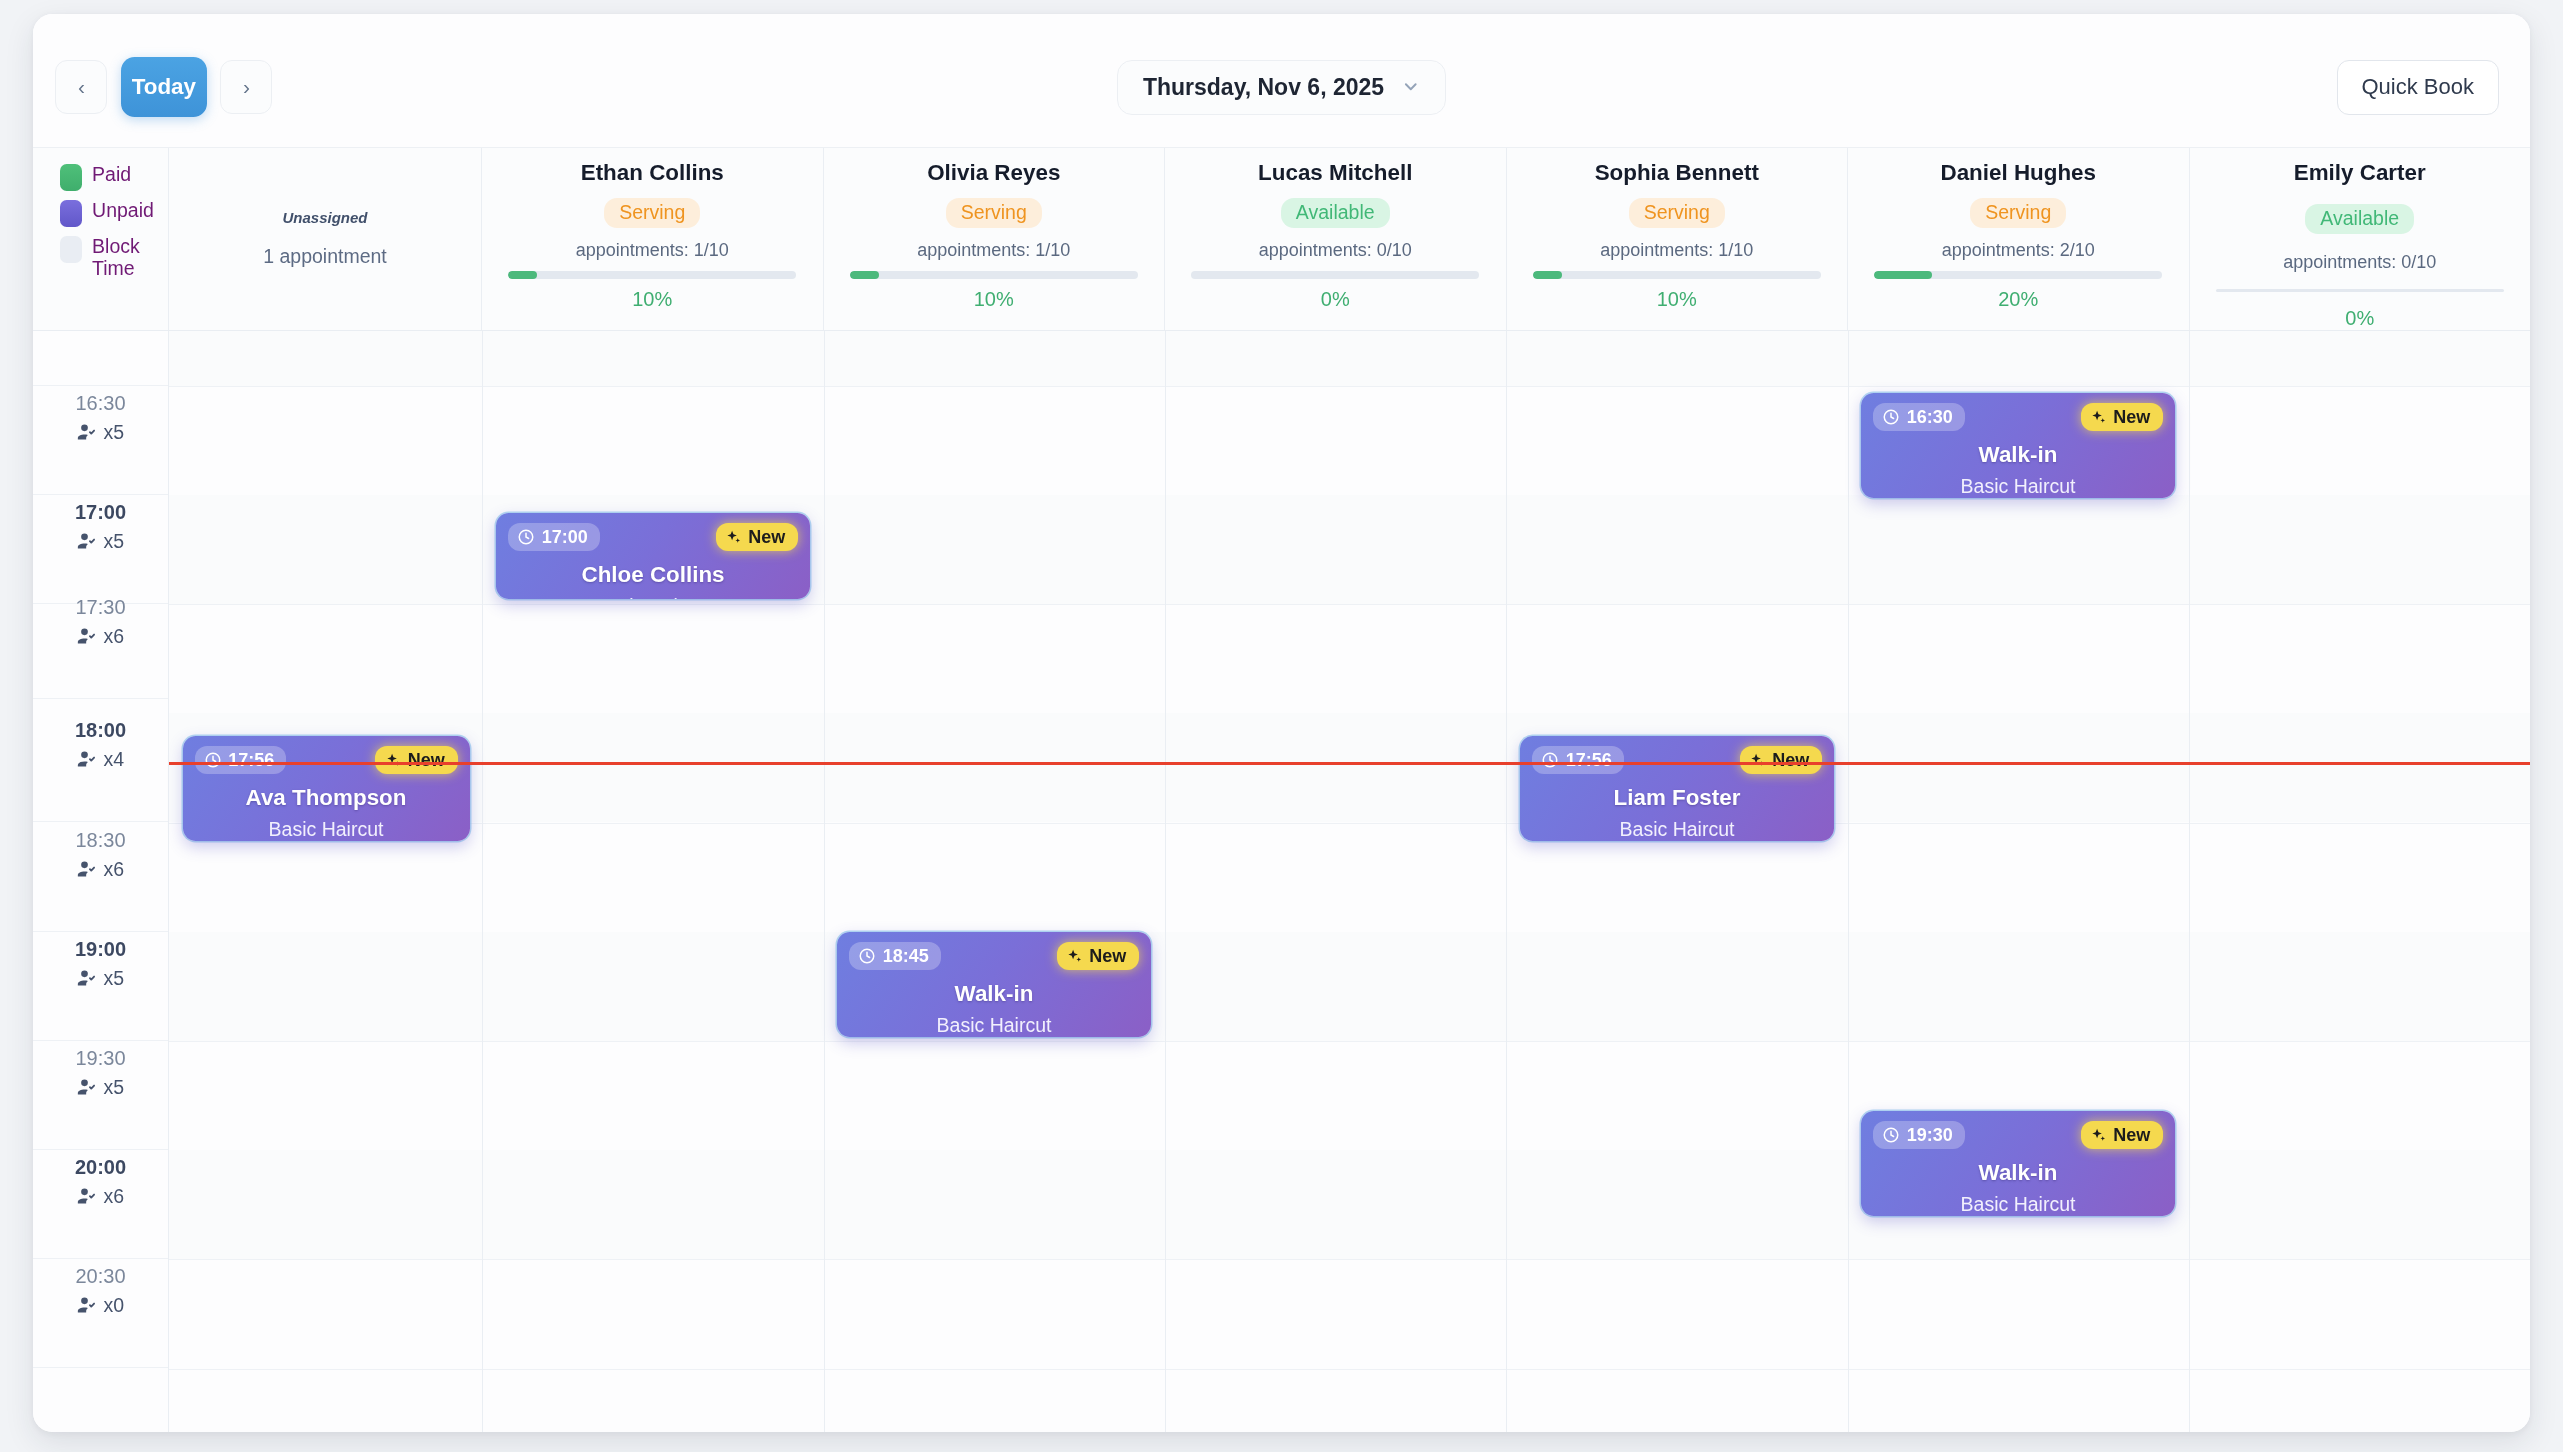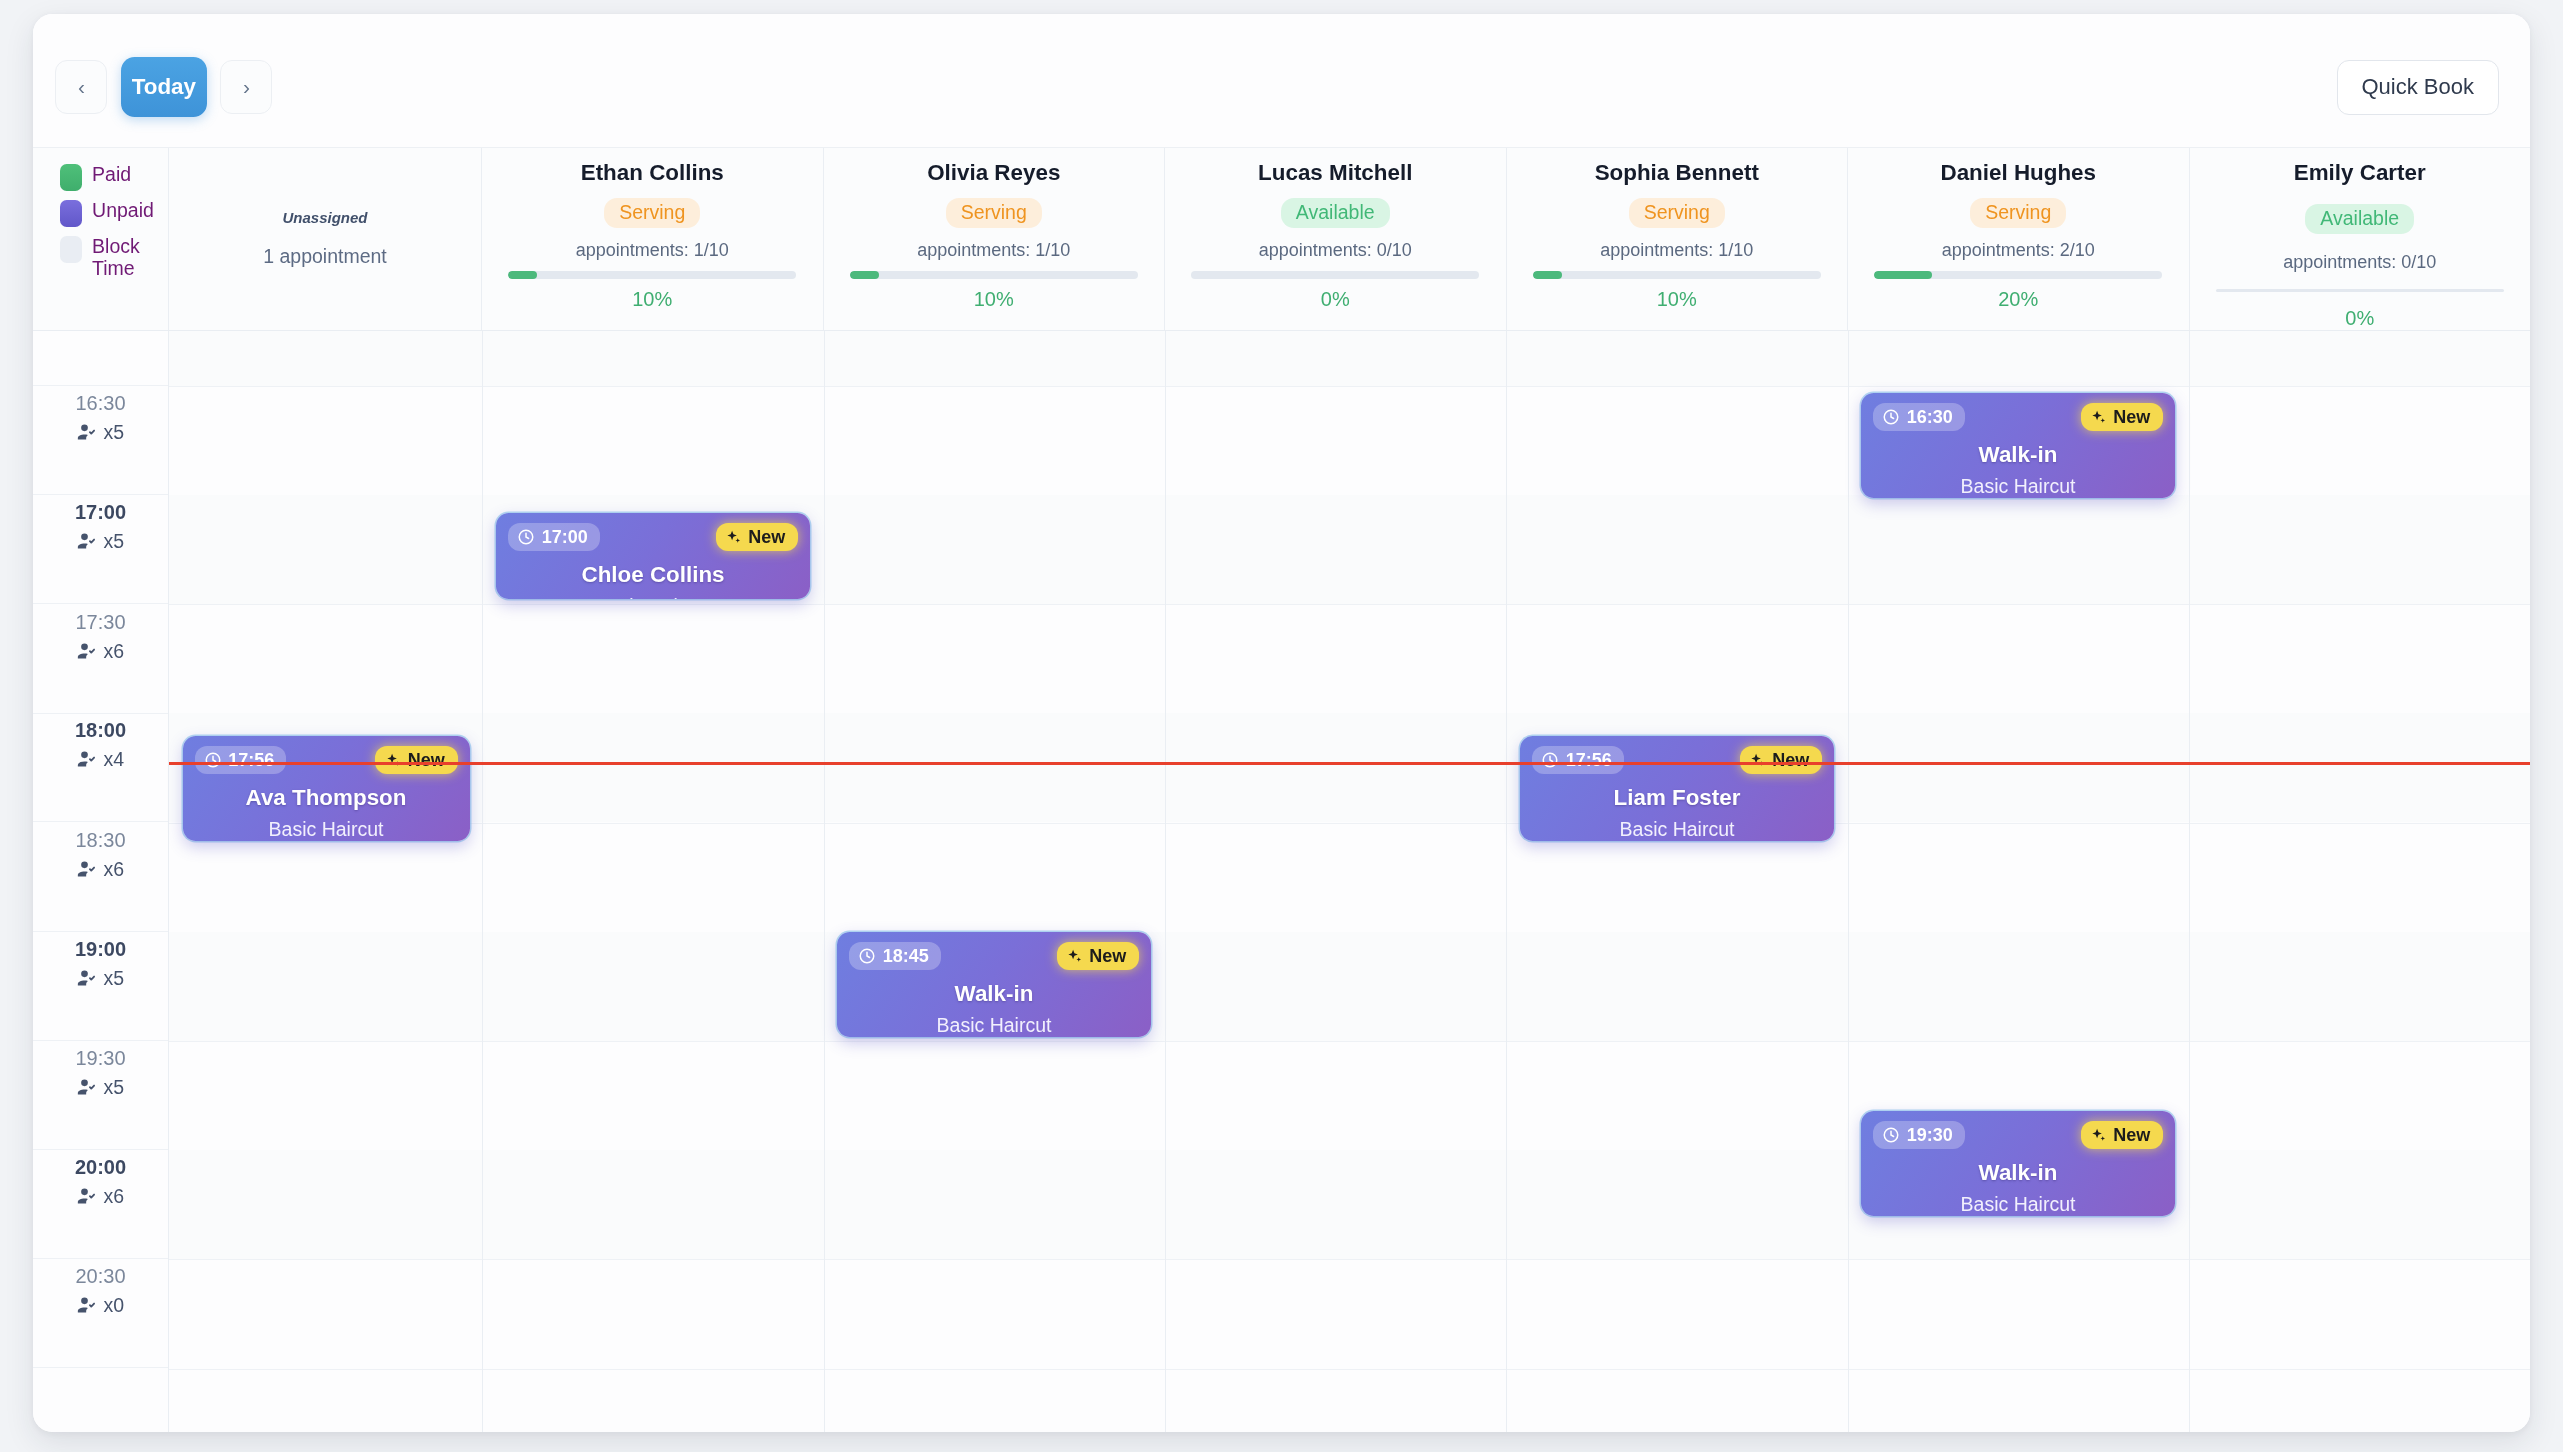--- a/index.html
+++ b/index.html
@@ -317,20 +317,28 @@
         <span>‹</span>
       </div>
       <div class="today-btn">
         <span>Today</span>
       </div>
       <div class="nav-arrow">
         <span>›</span>
       </div>
     </div>
 
+    <div class="date-pill">
+      <span class="date-text">Thursday, Nov 6, 2025</span>
+      <span class="chev">
+        <svg width="19.5" height="19.5" viewBox="0 0 24 24" fill="none" stroke="currentColor" stroke-width="2.4" stroke-linecap="round" stroke-linejoin="round">
+            <polyline points="6 9 12 15 18 9"></polyline>
+          </svg>
+      </span>
+    </div>
 
     <div class="quick-book">
       <span>Quick Book</span>
     </div>
   </div>
 
   <div class="grid-header">
 
     <div class="col-time">
       <div class="legend">
@@ -437,21 +445,21 @@
             <span style="display:flex">
               <svg width="20" height="20" viewBox="0 0 24 24" fill="currentColor">
                 <circle cx="9" cy="7" r="4"></circle>
                 <path d="M1 21v-1.5C1 16.5 4.8 15 9 15c1.5 0 2.9.2 4.1.6C11.8 16.6 11 18 11 19.6V21z"></path>
                 <path d="M15.5 12.2l1.6 1.7 3.4-3.6" stroke="currentColor" stroke-width="2.2" fill="none" stroke-linecap="round" stroke-linejoin="round"></path>
               </svg>
             </span>
             <span>x5</span>
           </div>
         </div>
-        <div class="slot-lane" style="top: 274px; height: 109px;">
+        <div class="slot-lane" style="top: 259px; height: 109px;">
           <div class="slot-time">17:30</div>
           <div class="slot-cap">
             <span style="display:flex">
               <svg width="20" height="20" viewBox="0 0 24 24" fill="currentColor">
                 <circle cx="9" cy="7" r="4"></circle>
                 <path d="M1 21v-1.5C1 16.5 4.8 15 9 15c1.5 0 2.9.2 4.1.6C11.8 16.6 11 18 11 19.6V21z"></path>
                 <path d="M15.5 12.2l1.6 1.7 3.4-3.6" stroke="currentColor" stroke-width="2.2" fill="none" stroke-linecap="round" stroke-linejoin="round"></path>
               </svg>
             </span>
             <span>x6</span>

